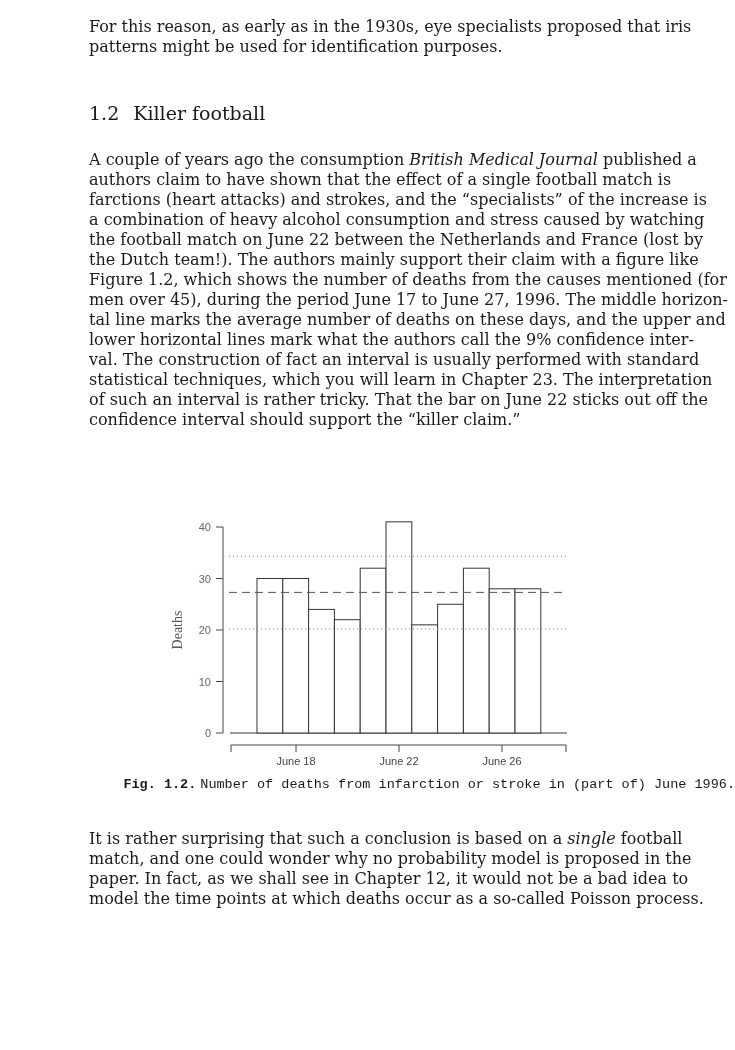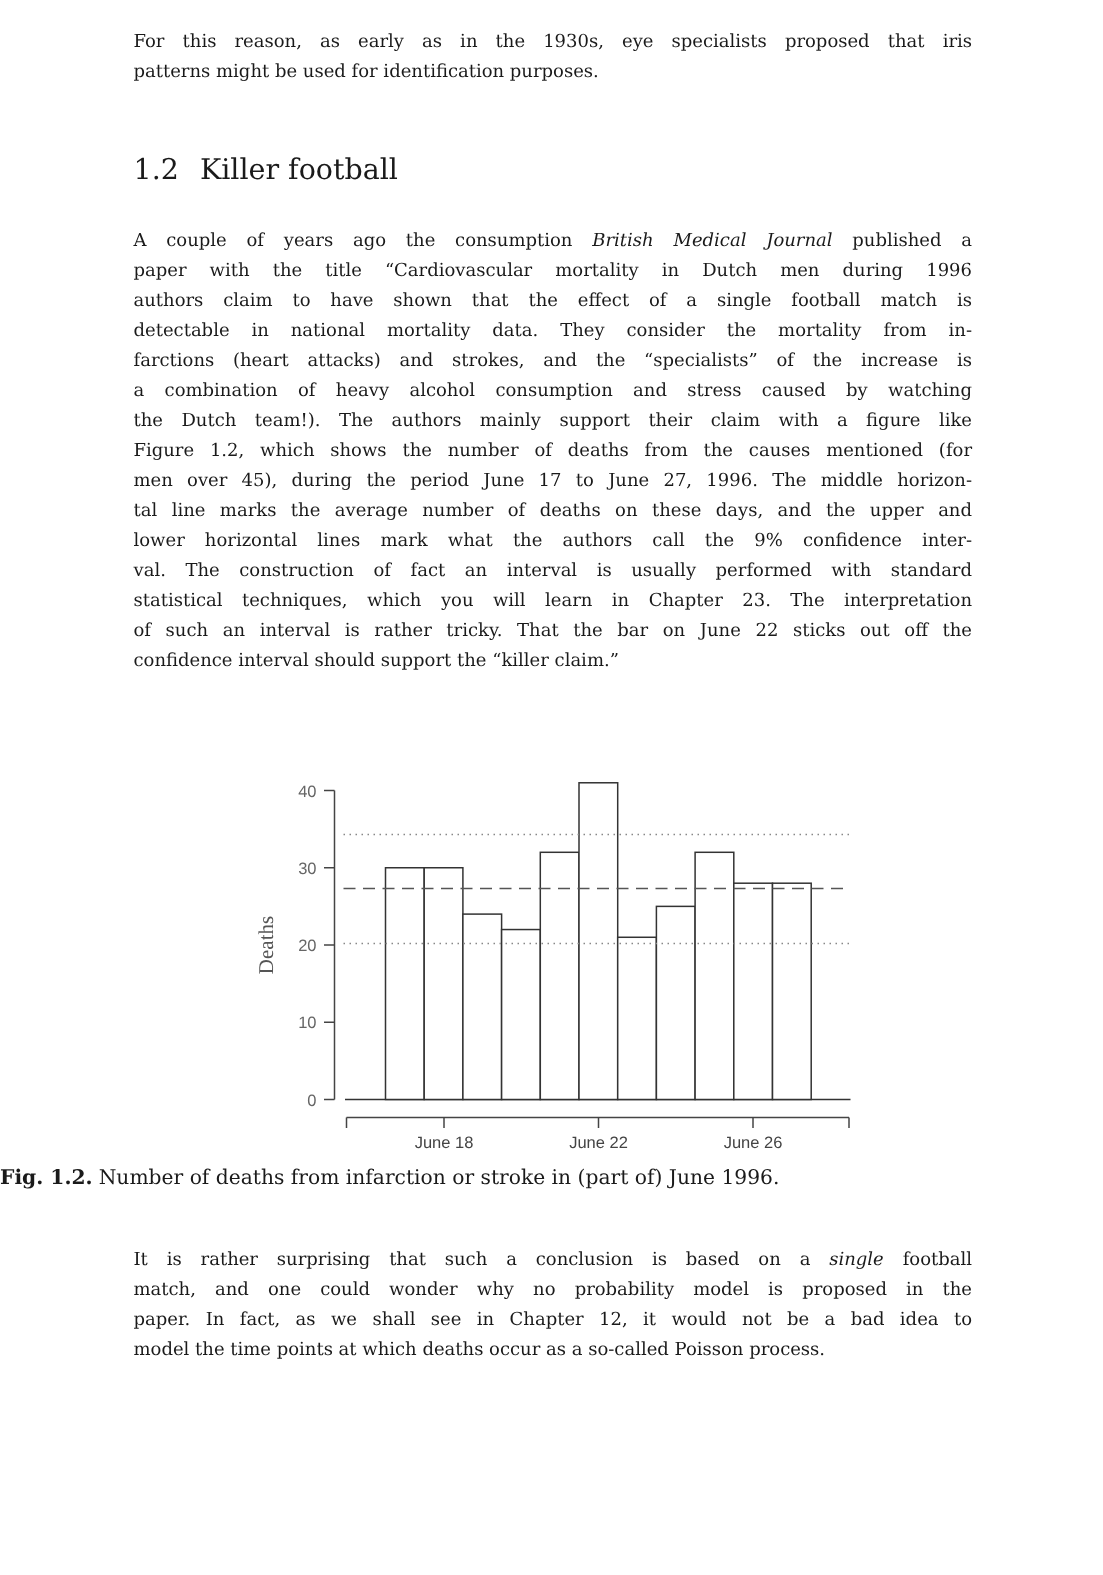--- a/index.html
+++ b/index.html
@@ -1,49 +1,48 @@
 <!DOCTYPE html>
 <html><head>
 <meta charset="utf-8">
 <style>
   html, body { margin: 0; padding: 0; background: #ffffff; }
   body { width: 735px; height: 1050px; position: relative; overflow: hidden;
          font-family: "DejaVu Serif", "Liberation Serif", serif; color: #1a1a1a; }
-  .para { position: absolute; left: 89px; width: 559px; font-size: 12px;
+  .para { position: absolute; left: 89px; width: 559px; font-size: 16px;
           line-height: 20px; text-align: justify; text-align-last: left; margin: 0; }
   .line { display: block; text-align: justify; text-align-last: justify; white-space: nowrap; }
   .line.last { text-align-last: left; }
   .heading { position: absolute; left: 89px; top: 102px; font-size: 19px; margin: 0; font-weight: normal; text-align: center; }
   .heading .num { margin-right: 8px; }
-  .caption { position: absolute; left: 0; width: 735px; top: 777px; text-align: left; font-size: 13.5px; }
+  .caption { position: absolute; left: 0; width: 735px; top: 777px; text-align: right; font-size: 13.5px; font-family: Liberation Mono, monospace; }
   .caption b { font-weight: bold; margin-right: 4px; }
   em { font-style: italic; }
   #chart { position: absolute; left: 160px; top: 505px; }
   .ylabel { font-family: "Liberation Serif", serif; }
 </style>
 </head>
 <body>
 
 <div class="para" style="top:17px;">
   <span class="line">For this reason, as early as in the 1930s, eye specialists proposed that iris</span>
   <span class="line last">patterns might be used for identification purposes.</span>
 </div>
 
 <h2 class="heading">
   <span class="num">1.2</span>
   <span>Killer football</span>
 </h2>
 
 <div class="para" style="top:150px;">
   <span class="line"><span>A couple of years ago the consumption </span><em>British Medical Journal</em><span> published a</span></span>
-  <span class="line">paper with the title “Cardiovascular mortality in Dutch men during 1996</span>
   <span class="line">authors claim to have shown that the effect of a single football match is</span>
-  <span class="line">detectable in national mortality data. They consider the mortality from in-</span>
   <span class="line">farctions (heart attacks) and strokes, and the “specialists” of the increase is</span>
   <span class="line">a combination of heavy alcohol consumption and stress caused by watching</span>
+  <span class="line">the football match on June 22 between the Netherlands and France (lost by</span>
   <span class="line">the Dutch team!). The authors mainly support their claim with a figure like</span>
   <span class="line">Figure 1.2, which shows the number of deaths from the causes mentioned (for</span>
   <span class="line">men over 45), during the period June 17 to June 27, 1996. The middle horizon-</span>
   <span class="line">tal line marks the average number of deaths on these days, and the upper and</span>
   <span class="line">lower horizontal lines mark what the authors call the 9% confidence inter-</span>
   <span class="line">val. The construction of fact an interval is usually performed with standard</span>
   <span class="line">statistical techniques, which you will learn in Chapter 23. The interpretation</span>
   <span class="line">of such an interval is rather tricky. That the bar on June 22 sticks out off the</span>
   <span class="line last">confidence interval should support the “killer claim.”</span>
 </div>

